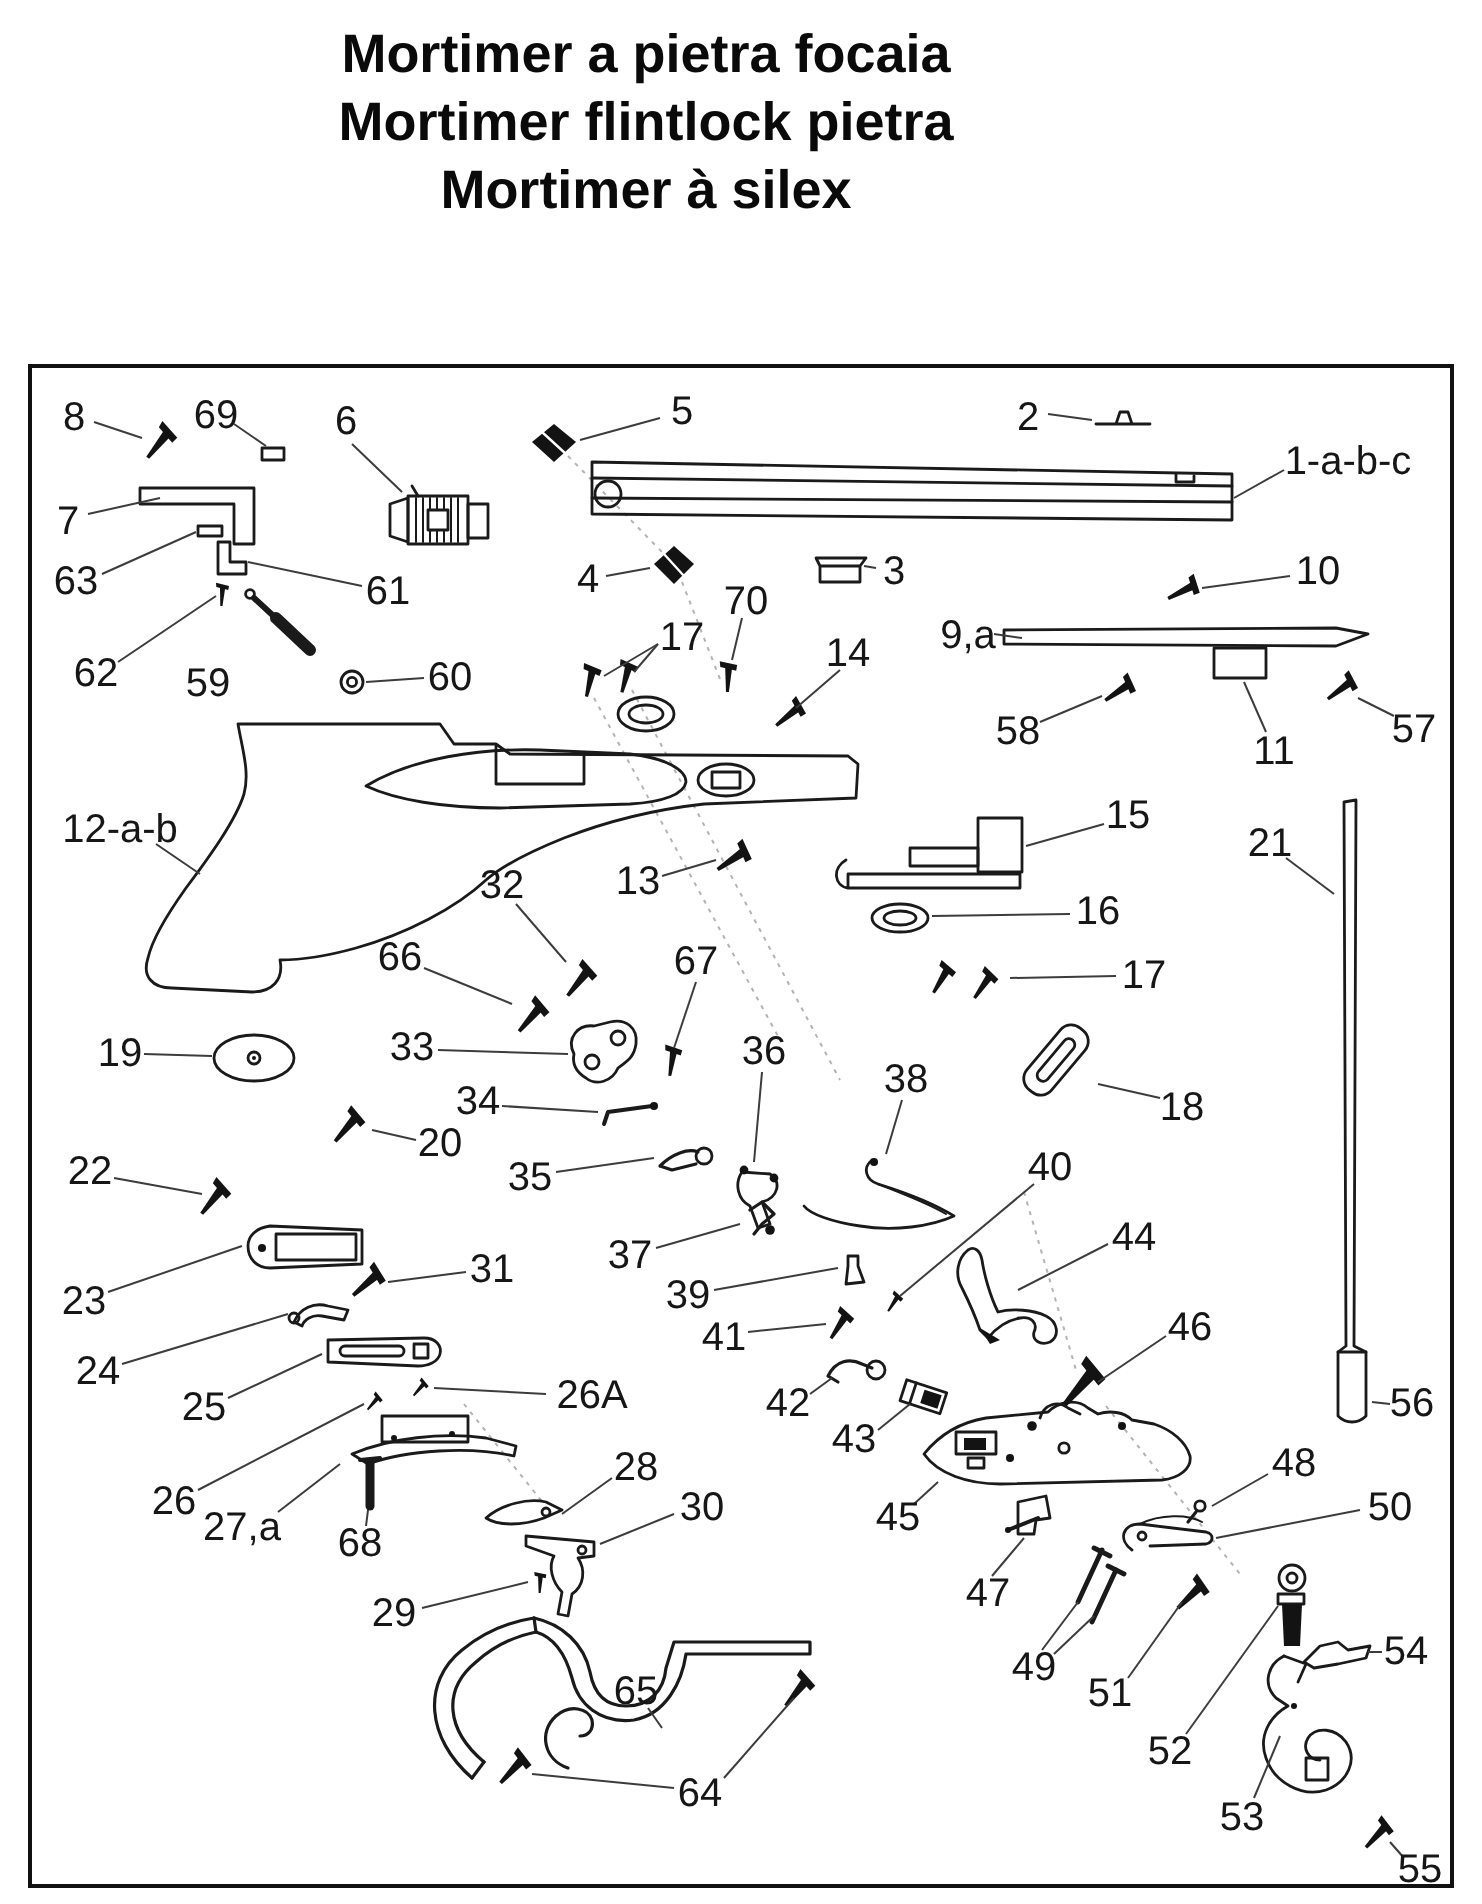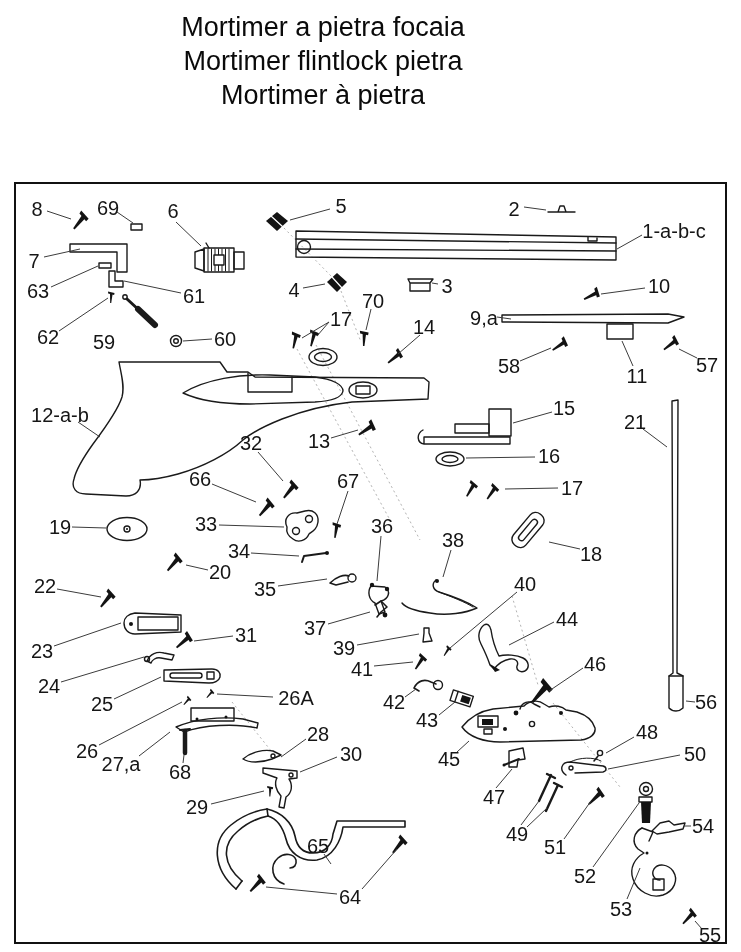--- a/index.html
+++ b/index.html
@@ -1,37 +1,37 @@
 <!DOCTYPE html>
 <html><head>
 <meta charset="utf-8">
 <style>
   html,body{margin:0;padding:0;background:#fff;}
   .page{position:relative;width:741px;height:952px;background:#ffffff;overflow:hidden;
         font-family:"Liberation Sans",sans-serif;}
   .title-block{position:absolute;top:10px;left:0;width:646px;text-align:center;
-        font-weight:normal;font-size:27px;line-height:34px;color:#0a0a0a;
+        font-weight:bold;font-size:27px;line-height:34px;color:#0a0a0a;
         font-family:"Liberation Sans",sans-serif;letter-spacing:0px;}
   .title-block div{white-space:nowrap;}
   svg#diagram-svg{position:absolute;top:0;left:0;}
   #labels-layer text{font-family:"Liberation Sans",sans-serif;font-size:20px;fill:#161616;
         text-anchor:middle;dominant-baseline:central;}
   #leaders-layer line{stroke:#3c3c3c;stroke-width:1;}
   .ol{stroke:#1a1a1a;fill:none;stroke-width:1.4;stroke-linejoin:round;stroke-linecap:round;}
   .fl{fill:#131313;stroke:none;}
   .dash{stroke:#b3b3b3;stroke-width:1;stroke-dasharray:2,3;fill:none;}
 </style>
 </head>
 <body>
 
 <div class="page">
   <div class="title-block">
     <div>Mortimer a pietra focaia</div>
     <div>Mortimer flintlock pietra</div>
-    <div>Mortimer à pietra</div>
+    <div>Mortimer à silex</div>
   </div>
 
   <svg id="diagram-svg" width="741" height="952" viewBox="0 0 741 952" xmlns="http://www.w3.org/2000/svg">
 
     <defs>
       <g id="screw">
         <path d="M-5.5,-9 L5.5,-7 L5,-3.5 L-5,-5.5 Z" fill="#131313" stroke="none"></path>
         <path d="M-2,-6 L2.4,-5.2 L0.9,10 L-0.9,10 Z" fill="#131313" stroke="none"></path>
       </g>
     </defs>

